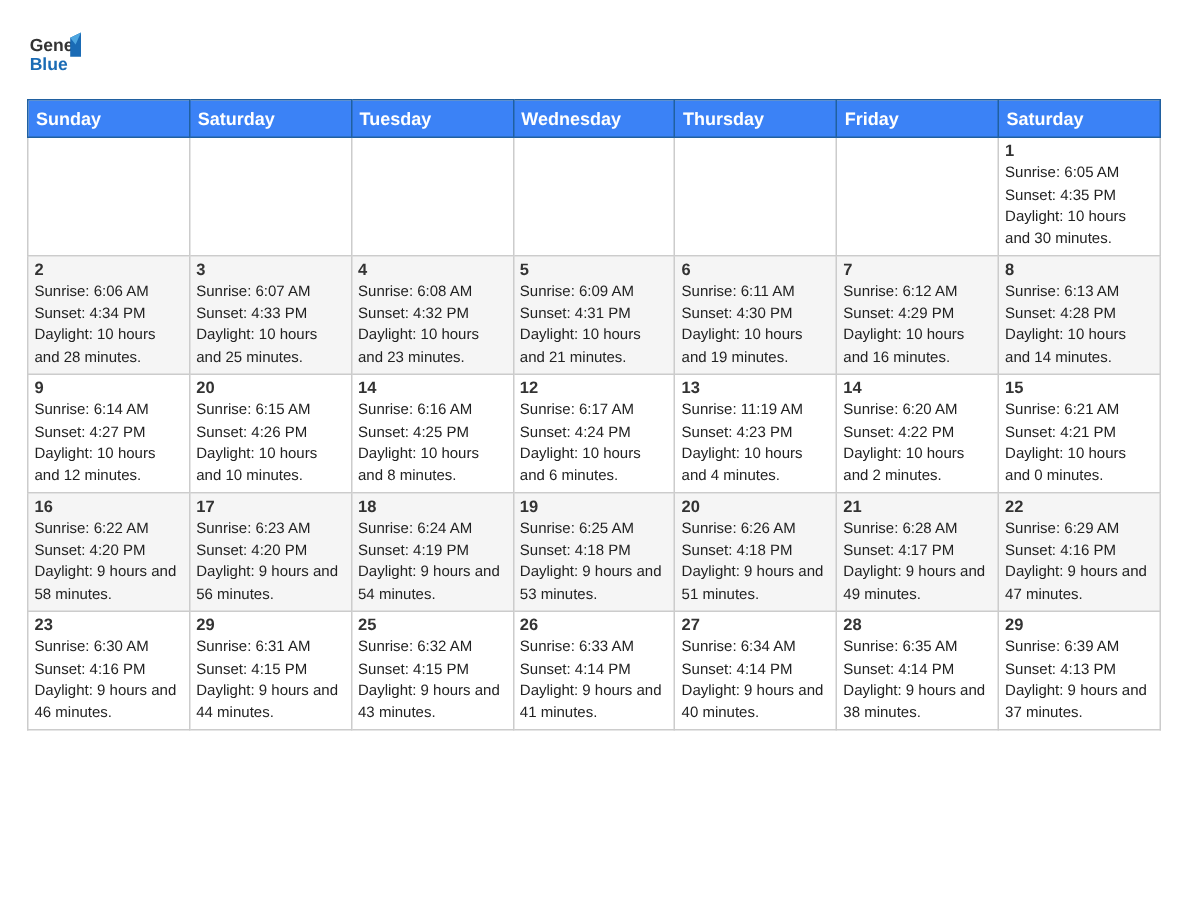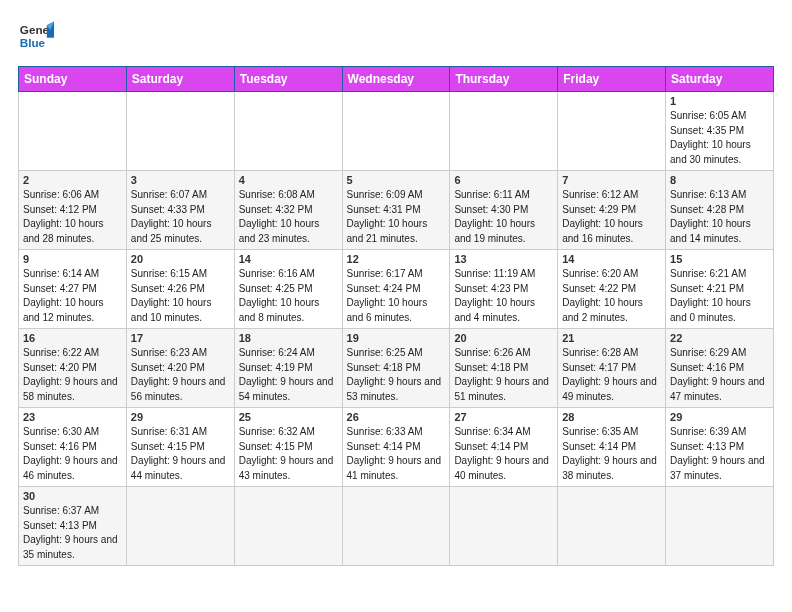--- a/index.html
+++ b/index.html
@@ -80,21 +80,21 @@
     .empty-cell {
       background: #f9f9f9;
     }
     tr:nth-child(even) td {
       background: #f5f5f5;
     }
     tr:nth-child(odd) td {
       background: #ffffff;
     }
     .calendar thead tr th {
-      background-color: #d946ef;
+      background-color: #3b82f6;
     }
   </style>
 </head>
 <body>
 
 <div class="page">
   <div class="header">
     <div class="logo">
       <svg class="logo-icon" viewBox="0 0 40 40">
 
@@ -135,21 +135,21 @@
             <span class="day-num">1</span>
             <div class="day-info">Sunrise: 6:05 AM
 Sunset: 4:35 PM
 Daylight: 10 hours and 30 minutes.</div>
           </td>
         </tr>
         <tr>
           <td>
             <span class="day-num">2</span>
             <div class="day-info">Sunrise: 6:06 AM
-Sunset: 4:12 PM
+Sunset: 4:34 PM
 Daylight: 10 hours and 28 minutes.</div>
           </td>
           <td>
             <span class="day-num">3</span>
             <div class="day-info">Sunrise: 6:07 AM
 Sunset: 4:33 PM
 Daylight: 10 hours and 25 minutes.</div>
           </td>
           <td>
             <span class="day-num">4</span>
@@ -307,29 +307,15 @@
 Sunset: 4:14 PM
 Daylight: 9 hours and 38 minutes.</div>
           </td>
           <td>
             <span class="day-num">29</span>
             <div class="day-info">Sunrise: 6:39 AM
 Sunset: 4:13 PM
 Daylight: 9 hours and 37 minutes.</div>
           </td>
         </tr>
-        <tr>
-          <td>
-            <span class="day-num">30</span>
-            <div class="day-info">Sunrise: 6:37 AM
-Sunset: 4:13 PM
-Daylight: 9 hours and 35 minutes.</div>
-          </td>
-          <td class="empty-cell"></td>
-          <td class="empty-cell"></td>
-          <td class="empty-cell"></td>
-          <td class="empty-cell"></td>
-          <td class="empty-cell"></td>
-          <td class="empty-cell"></td>
-        </tr>
       </tbody>
   </table>
 </div>
 
 </body></html>

